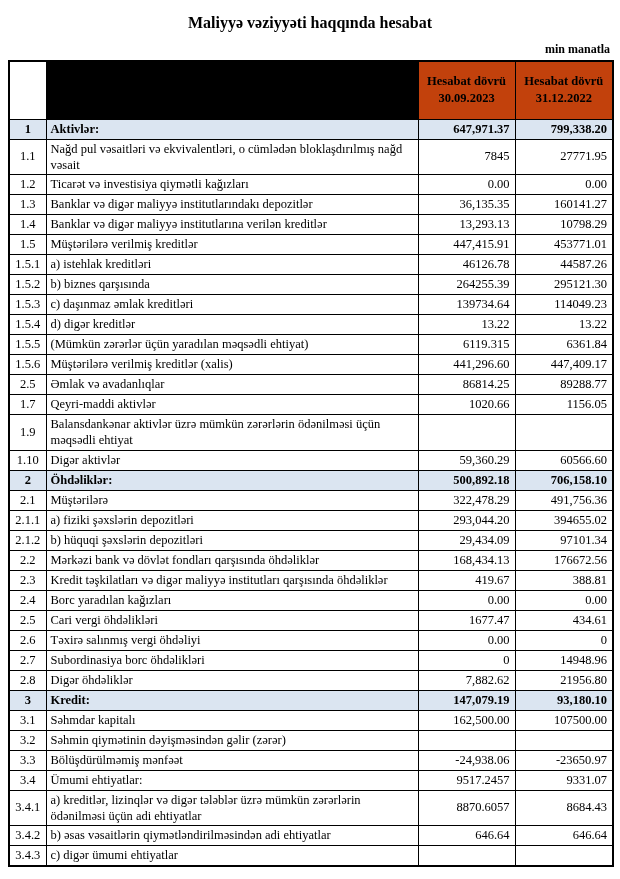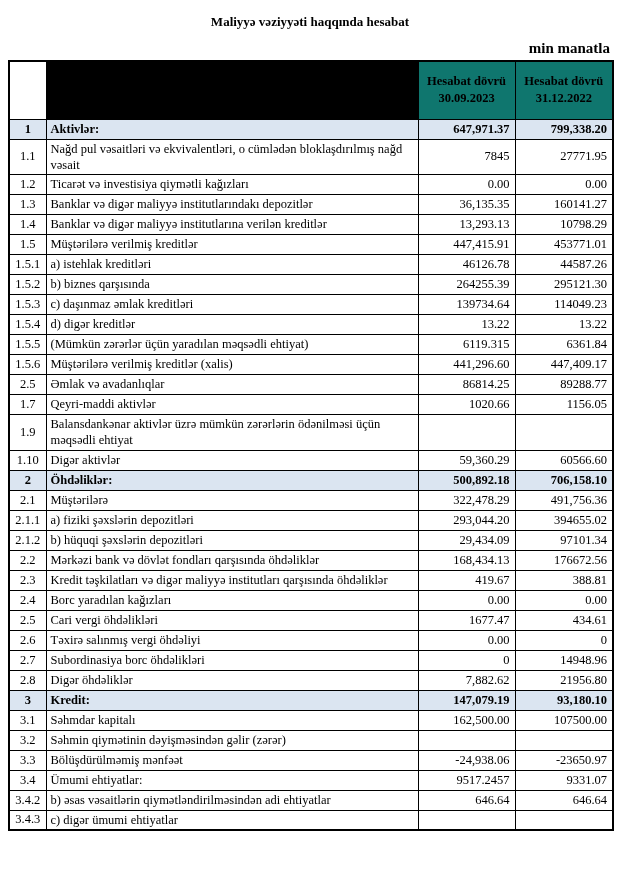--- a/index.html
+++ b/index.html
@@ -8,47 +8,47 @@
     width: 620px;
     height: 879px;
     font-family: "Liberation Serif", "DejaVu Serif", serif;
     color: #000;
     overflow: hidden;
   }
   .page { padding: 14px 8px 0 8px; }
   .title {
     text-align: center;
     font-weight: bold;
-    font-size: 13px;
+    font-size: 16px;
     margin-bottom: 10px;
   }
   .unit-note {
     text-align: right;
     font-weight: bold;
-    font-size: 15px;
+    font-size: 12px;
     margin: 0 2px 3px 0;
   }
   table.report {
     border-collapse: collapse;
     width: 604px;
     table-layout: fixed;
     border: 2px solid #000;
   }
   col.c-num   { width: 37px; }
   col.c-label { width: 372px; }
   col.c-v1    { width: 97px; }
   col.c-v2    { width: 98px; }
   th, td {
     border: 1px solid #000;
     font-size: 12.5px;
     vertical-align: middle;
     overflow: hidden;
   }
   thead th {
-    background: #0f766e;
+    background: #c2410c;
     font-weight: bold;
     text-align: center;
     padding: 4px 2px;
     height: 58px;
     line-height: 1.35;
   }
   thead th.corner { background: #ffffff; }
   thead th.dark   { background: #000000; }
   tbody tr { height: 20px; }
   td.cell-num   { text-align: center; padding: 1px 1px; }
@@ -271,20 +271,26 @@
           <td class="cell-val">-24,938.06</td>
           <td class="cell-val">-23650.97</td>
         </tr>
         <tr>
           <td class="cell-num">3.4</td>
           <td class="cell-label">Ümumi ehtiyatlar:</td>
           <td class="cell-val">9517.2457</td>
           <td class="cell-val">9331.07</td>
         </tr>
         <tr>
+          <td class="cell-num">3.4.1</td>
+          <td class="cell-label">a) kreditlər, lizinqlər və digər tələblər üzrə mümkün zərərlərin ödənilməsi üçün adi ehtiyatlar</td>
+          <td class="cell-val">8870.6057</td>
+          <td class="cell-val">8684.43</td>
+        </tr>
+        <tr>
           <td class="cell-num">3.4.2</td>
           <td class="cell-label">b) əsas vəsaitlərin qiymətləndirilməsindən adi ehtiyatlar</td>
           <td class="cell-val">646.64</td>
           <td class="cell-val">646.64</td>
         </tr>
         <tr>
           <td class="cell-num">3.4.3</td>
           <td class="cell-label">c) digər ümumi ehtiyatlar</td>
           <td class="cell-val"></td>
           <td class="cell-val"></td>

